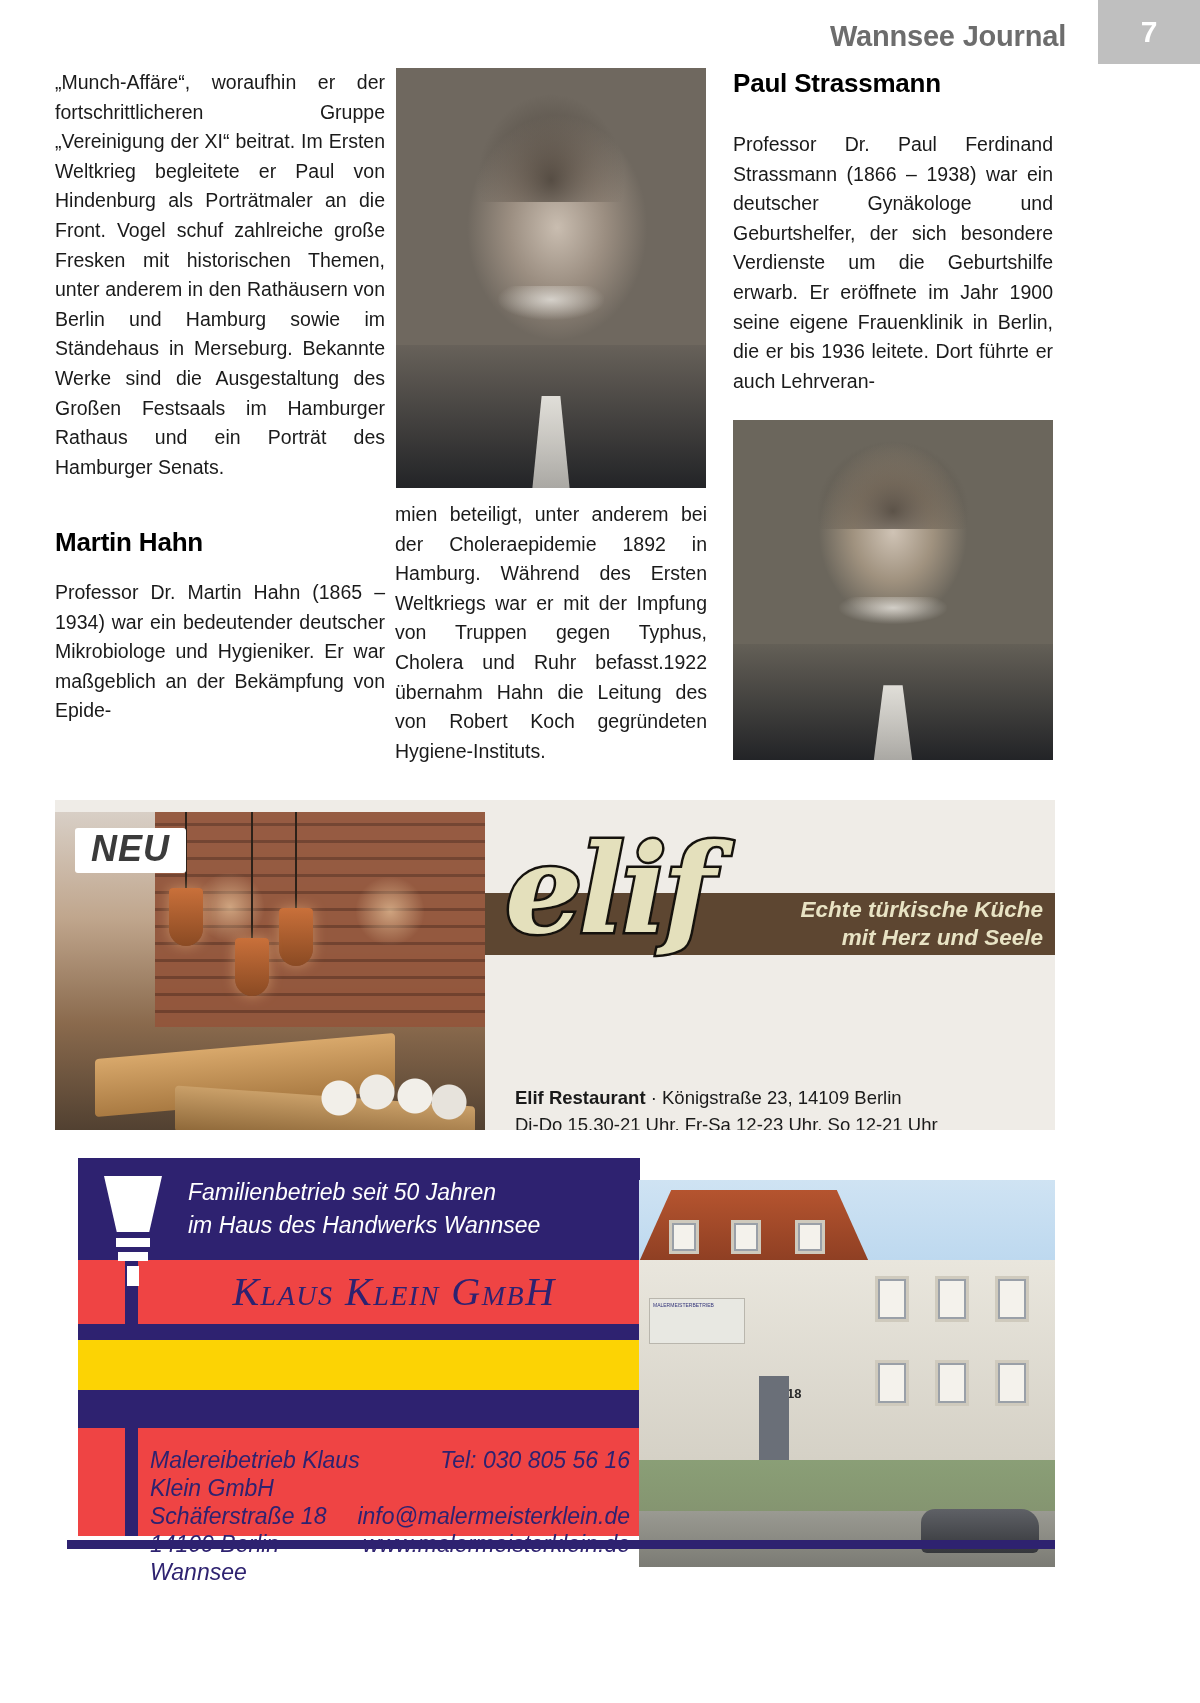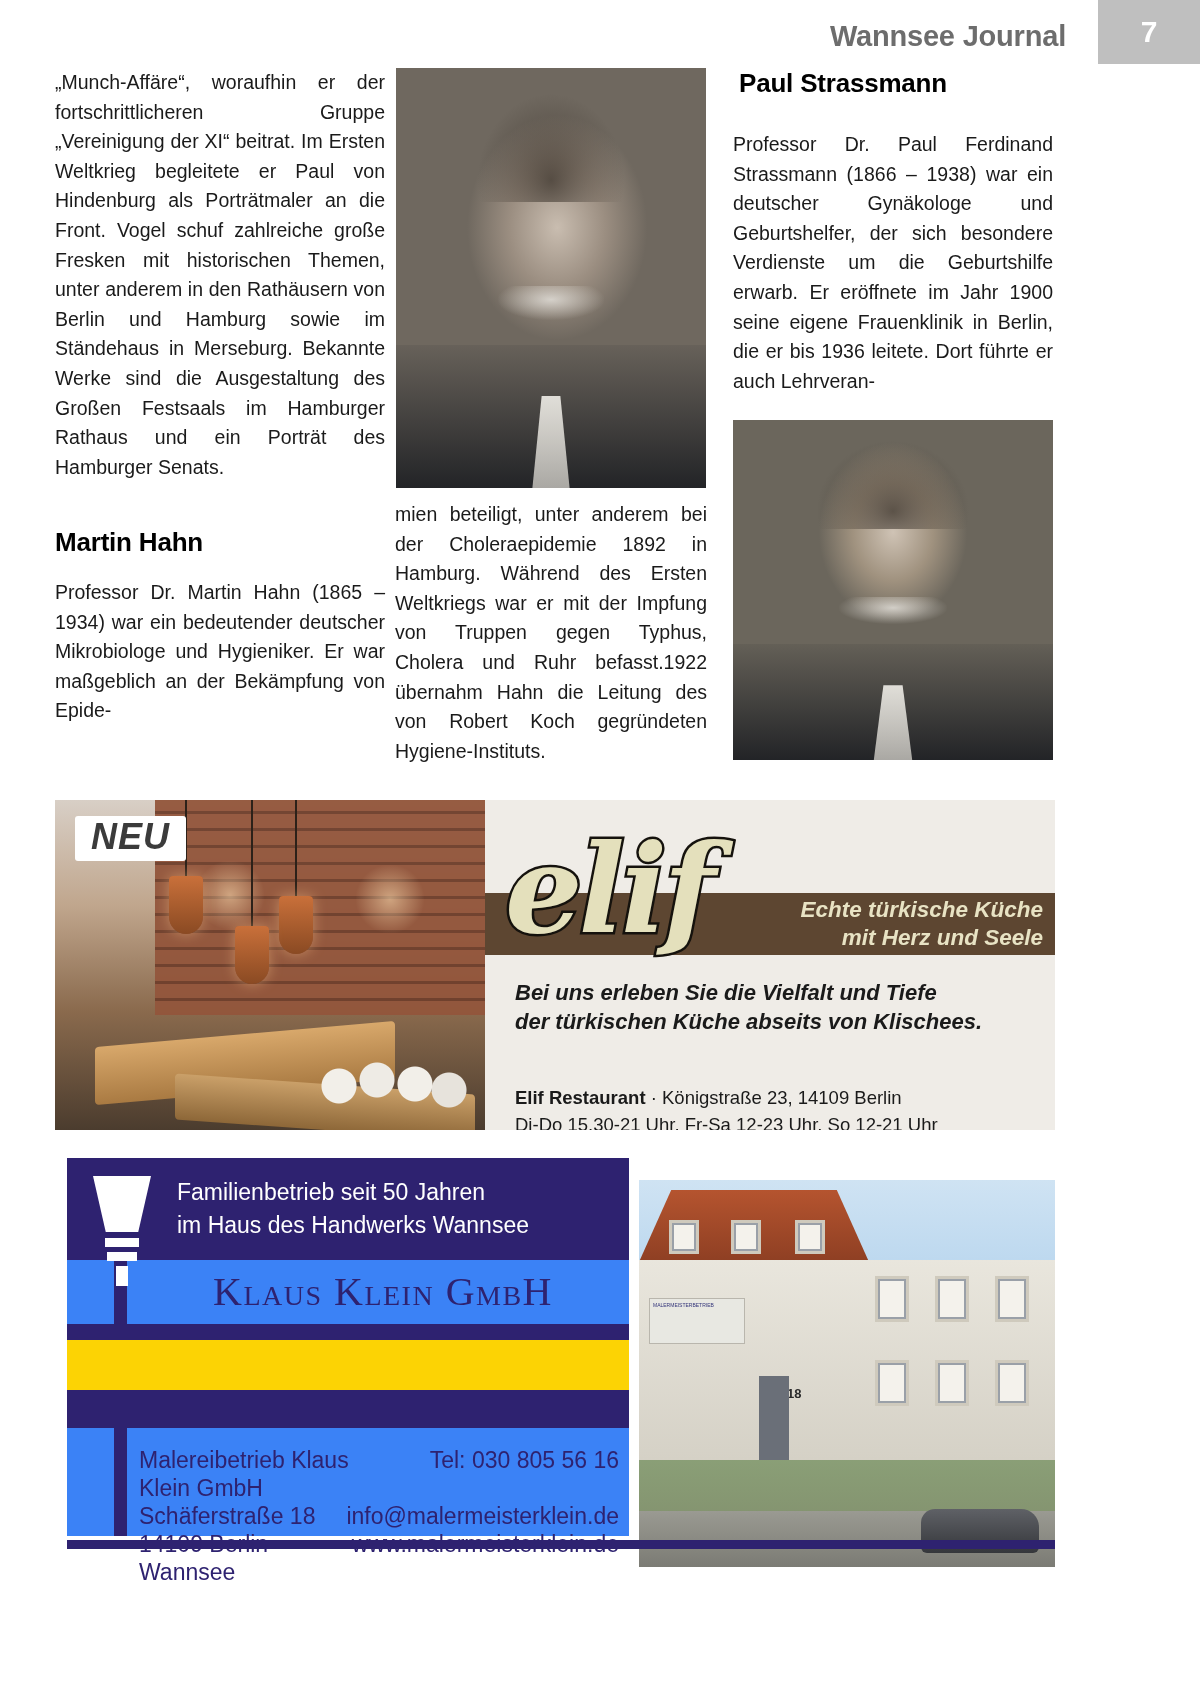--- a/index.html
+++ b/index.html
@@ -75,21 +75,21 @@
     position: absolute; left: 33%; top: 52%; width: 34%; height: 8%;
     background: radial-gradient(ellipse at 50% 40%, rgba(225,222,216,.85), rgba(190,186,178,0) 72%);
   }
 
   
   .ad-elif {
     position: absolute; left: 55px; top: 800px; width: 1000px; height: 330px;
     background: #efece7; overflow: hidden;
   }
   .elif-photo {
-    position: absolute; left: 0; top: 0; width: 430px; height: 330px;
+    position: absolute; left: 0; top: 12px; width: 430px; height: 330px;
     background:
       linear-gradient(180deg, #d8cfc6 0%, #c0a68d 32%, #8a6a4d 64%, #4b3c2e 100%);
     overflow: hidden;
   }
   .brick {
     position: absolute; right: 0; top: 0; width: 330px; height: 215px;
     background:
       repeating-linear-gradient(0deg, #93563c 0 14px, #6f3f2c 14px 17px),
       repeating-linear-gradient(90deg, rgba(0,0,0,.18) 0 56px, rgba(255,255,255,.07) 56px 60px);
     opacity: .95;
@@ -156,21 +156,21 @@
     position: absolute; left: 30px; top: 248px; width: 540px;
     font-size: 18.5px; line-height: 27px; color: #1a1a1a; margin-top: 36px;
   }
   .elif-contact b { font-weight: bold; }
 
   
   .ad-klein {
     position: absolute; left: 67px; top: 1158px; width: 988px; height: 378px;
     background: #ffffff;
   }
-  .klein-left { position: absolute; left: 0; top: 0; width: 562px; height: 378px; background: #3b82f6; }
+  .klein-left { position: absolute; left: 11px; top: 0; width: 562px; height: 378px; background: #ef4444; font-style: italic; }
   .klein-topbar {
     position: absolute; left: 0; top: 0; width: 562px; height: 102px; background: #2e2270;
   }
   .klein-brushline {
     position: absolute; left: 47px; top: 0; width: 13px; height: 378px; background: #2e2270;
   }
   .brush-icon { position: absolute; left: 22px; top: 18px; width: 66px; height: 108px; }
   .brush-head {
     position: absolute; left: 4px; top: 0; width: 58px; height: 56px; background: #ffffff;
     clip-path: polygon(0 0, 100% 0, 78% 100%, 22% 100%);
@@ -273,21 +273,21 @@
   <div class="col col1">
     <p>„Munch-Affäre“, woraufhin er der fortschrittlicheren Gruppe „Vereinigung der XI“ beitrat. Im Ersten Weltkrieg begleitete er Paul von Hindenburg als Porträtmaler an die Front. Vogel schuf zahlreiche große Fresken mit historischen Themen, unter anderem in den Rathäusern von Berlin und Hamburg sowie im Ständehaus in Merseburg. Bekannte Werke sind die Ausgestaltung des Großen Festsaals im Hamburger Rathaus und ein Porträt des Hamburger Senats.</p>
     <h2 class="sect">Martin Hahn</h2>
     <p>Professor Dr. Martin Hahn (1865 – 1934) war ein bedeutender deutscher Mikrobiologe und Hygieniker. Er war maßgeblich an der Bekämpfung von Epide-</p>
   </div>
 
   <div class="col col2">
     <p>mien beteiligt, unter anderem bei der Choleraepidemie 1892 in Hamburg. Während des Ersten Weltkriegs war er mit der Impfung von Truppen gegen Typhus, Cholera und Ruhr befasst.1922 übernahm Hahn die Leitung des von Robert Koch gegründeten Hygiene-Instituts.</p>
   </div>
 
-  <h2 class="sect col3 col3-heading" style="top:68px;left:733px;width:320px;position:absolute;margin-left:6px;">Paul Strassmann</h2>
+  <h2 class="sect col3 col3-heading" style="top:68px;left:733px;width:320px;position:absolute;">Paul Strassmann</h2>
   <div class="col col3">
     <p>Professor Dr. Paul Ferdinand Strassmann (1866 – 1938) war ein deutscher Gynäkologe und Geburtshelfer, der sich besondere Verdienste um die Geburtshilfe erwarb. Er eröffnete im Jahr 1900 seine eigene Frauenklinik in Berlin, die er bis 1936 leitete. Dort führte er auch Lehrveran-</p>
   </div>
 
   <div class="ad-elif">
 
     <div class="elif-photo">
       <div class="brick"></div>
       <div class="brick-light" style="left:140px;top:60px;"></div>
       <div class="brick-light" style="left:300px;top:64px;"></div>
@@ -303,24 +303,20 @@
       <div class="neu-badge">NEU</div>
     </div>
 
     <div class="elif-right">
       <div class="elif-brownbar"></div>
       <div class="elif-logo">elif</div>
       <div class="elif-slogan">
         <div>Echte türkische Küche</div>
         <div>mit Herz und Seele</div>
       </div>
-      <div class="elif-tagline">
-        <div>Bei uns erleben Sie die Vielfalt und Tiefe</div>
-        <div>der türkischen Küche abseits von Klischees.</div>
-      </div>
       <div class="elif-contact">
         <div><b>Elif Restaurant</b><span> · Königstraße 23, 14109 Berlin</span></div>
         <div>Di-Do 15.30-21 Uhr, Fr-Sa 12-23 Uhr, So 12-21 Uhr</div>
         <div>Tel. 0162-289 61 08 · www.elif-restaurant.com</div>
       </div>
     </div>
   </div>
 
   <div class="ad-klein">
 

